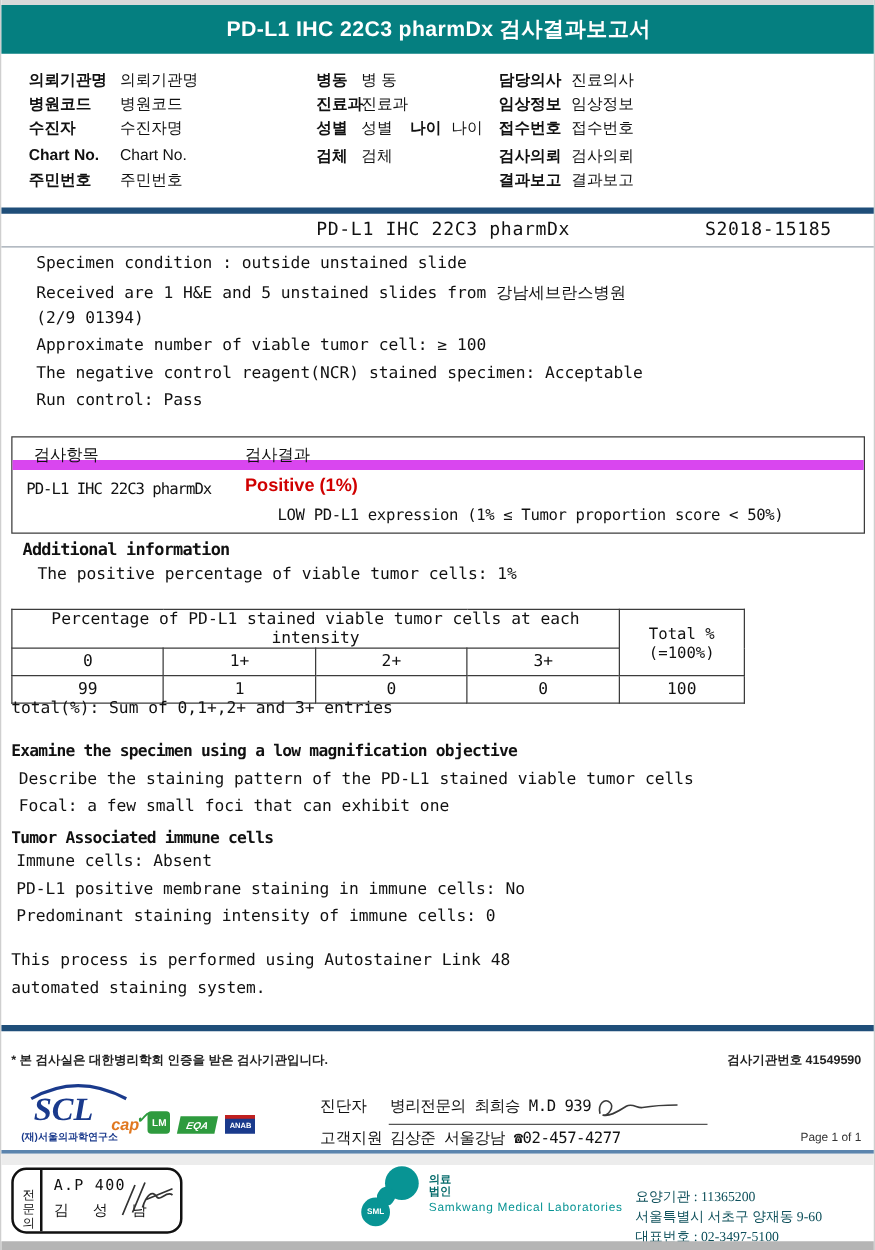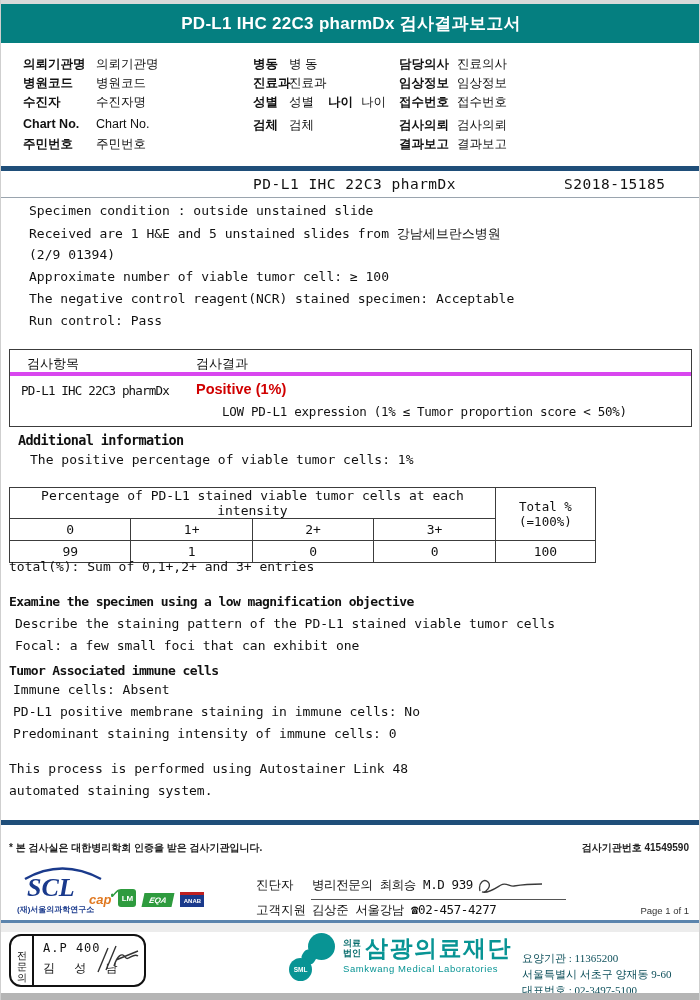--- a/index.html
+++ b/index.html
@@ -33,21 +33,21 @@
 
   .navy-bar { position:absolute; left:0; top:166px; width:700px; height:5px; background:#1f4e79; }
   .test-title { position:absolute; top:176px; left:252px; font-size:14.5px; letter-spacing:0.5px; }
   .accession { position:absolute; top:176px; left:563px; font-size:14.5px; letter-spacing:0.5px; }
   .thin-line { position:absolute; left:0; top:197px; width:700px; height:1px; background:#9aa4ae; }
 
   .spec-block { position:absolute; left:28px; top:203px; width:650px; }
   .spec-line { height:22px; font-size:13px; white-space:nowrap; }
 
   .result-box { position:absolute; left:8px; top:349px; width:683px; height:78px; border:1px solid #3c3c3c; background:#fff; }
-  .rb-header { position:relative; height:26px; border-bottom:4px solid #d946ef; }
+  .rb-header { position:relative; height:26px; border-bottom:8px solid #d946ef; }
   .rb-h-item { position:absolute; left:17px; top:5px; font-size:13px; }
   .rb-h-result { position:absolute; left:186px; top:5px; font-size:13px; }
   .rb-item { position:absolute; left:11px; top:33px; font-size:12.5px; letter-spacing:-0.8px; white-space:nowrap; }
   .rb-result { position:absolute; left:186px; top:31px; font-family:"Liberation Sans", sans-serif; font-weight:bold; font-size:14.5px; color:#d00000; }
   .rb-note { position:absolute; left:212px; top:54px; font-size:12.5px; white-space:nowrap; letter-spacing:-0.3px; }
 
   .addl-head { position:absolute; left:17px; top:432px; font-size:13.5px; font-weight:bold; letter-spacing:-0.6px; }
   .addl-line { position:absolute; left:29px; top:452px; font-size:13px; }
 
   table.itable { position:absolute; left:8px; top:487px; width:587px; border-collapse:collapse; font-size:13px; }
@@ -312,21 +312,20 @@
       <span class="sml-c3">
           <span>SML</span>
         </span>
     </div>
     <div class="sml-text">
       <div class="sml-nameline">
         <div class="sml-orgtype">
           <div>의료</div>
           <div>법인</div>
         </div>
-        <div class="sml-orgname">삼광의료재단</div>
       </div>
       <div class="sml-en">Samkwang Medical Laboratories</div>
     </div>
     <div class="sml-info">
       <div>요양기관 : 11365200</div>
       <div>서울특별시 서초구 양재동 9-60</div>
       <div>대표번호 : 02-3497-5100</div>
     </div>
   </div>
 

